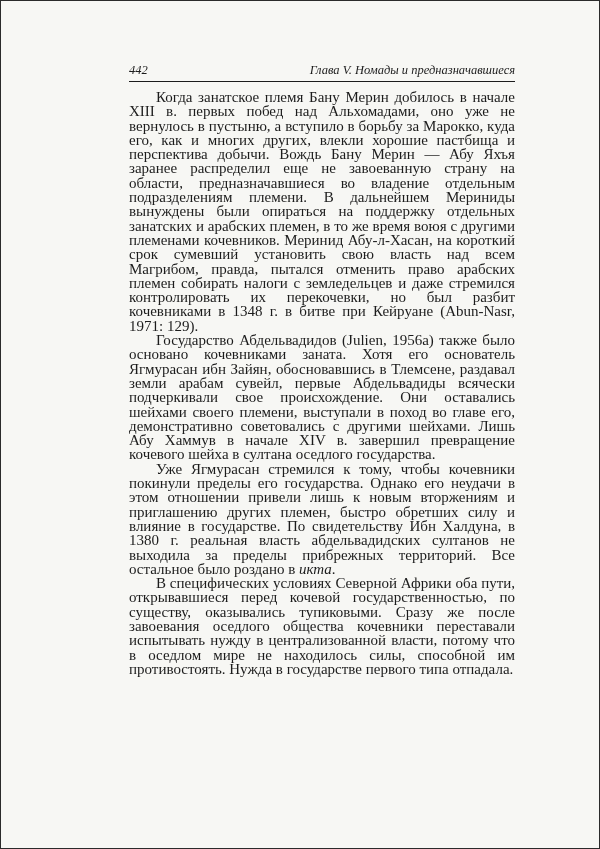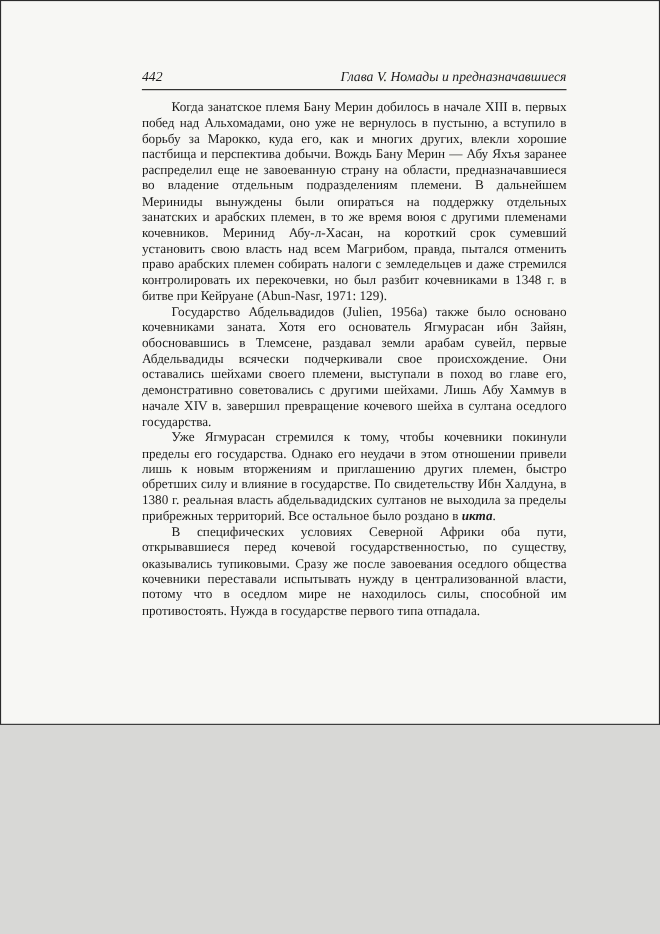--- a/index.html
+++ b/index.html
@@ -3,21 +3,21 @@
 <meta charset="utf-8">
 <style>
   html, body {
     margin: 0;
     padding: 0;
     background: #d8d8d6;
   }
   .page {
     position: relative;
     width: 600px;
-    height: 659px;
+    height: 849px;
     box-sizing: border-box;
     background: #f7f7f4;
     border: 1px solid #2b2b2b;
     font-family: "Liberation Serif", "DejaVu Serif", serif;
     color: #1c1c1c;
     overflow: hidden;
   }
   .content {
     position: absolute;
     left: 128px;
@@ -32,33 +32,32 @@
     font-size: 12.5px;
     line-height: 14px;
     border-bottom: 1px solid #1c1c1c;
     padding-bottom: 4px;
   }
   .running-head .page-number {
     font-style: italic;
   }
   .body-text {
     margin-top: 8px;
-    font-size: 12px;
+    font-size: 15px;
     line-height: 14.3px;
     text-align: justify;
     hyphens: auto;
     -webkit-hyphens: auto;
   }
   .para {
     margin: 0;
     text-indent: 27px;
   }
   .italic-term {
     font-style: italic;
-    font-weight: bold;
   }
 </style>
 </head>
 <body>
 
 <div class="page">
   <div class="content">
 
     <div class="running-head">
       <span class="page-number">442</span>

